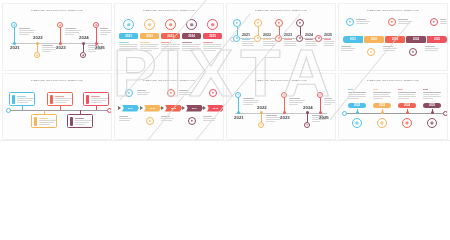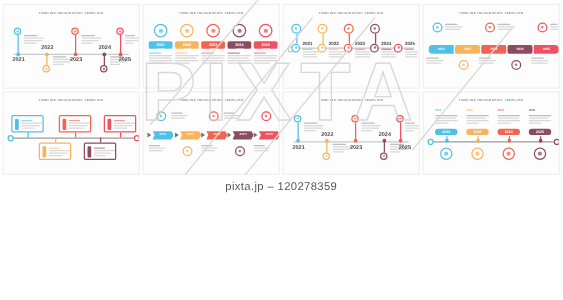--- a/index.html
+++ b/index.html
@@ -603,17 +603,14 @@
         <path class="wmline" d="M 148 140 L 250 14"></path>
         <path class="wmline" d="M 196 140 L 300 14"></path>
         <path class="wmline" d="M 120 100 L 215 -10"></path>
         <path class="wmline" d="M 330 120 L 410 22"></path>
       </g>
       <text class="wmtext" x="225" y="96" text-anchor="middle" id="wm-label">PIXTA</text>
     </svg>
   </div>
 
   <div class="sep"></div>
-  <div class="footer">
-    <span>pixta.jp – 120278359</span>
-  </div>
 
 </div>
 
 </body></html>

